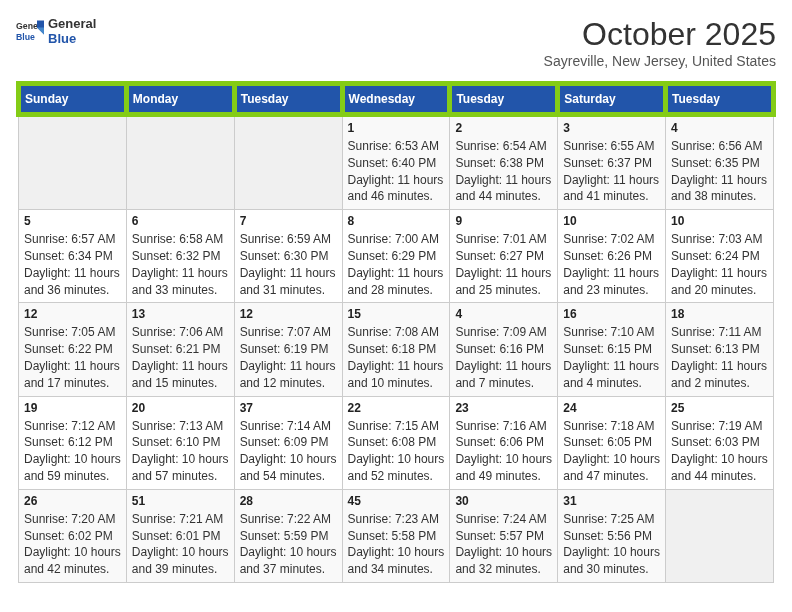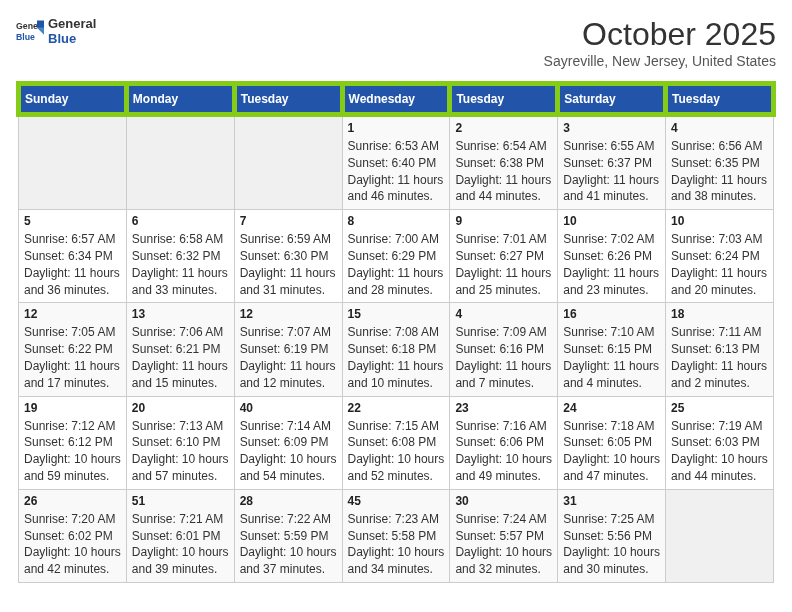--- a/index.html
+++ b/index.html
@@ -199,21 +199,21 @@
       <tr>
         <td>
           <div class="day-number">19</div>
           <div class="day-info">Sunrise: 7:12 AM<br>Sunset: 6:12 PM<br>Daylight: 10 hours and 59 minutes.</div>
         </td>
         <td>
           <div class="day-number">20</div>
           <div class="day-info">Sunrise: 7:13 AM<br>Sunset: 6:10 PM<br>Daylight: 10 hours and 57 minutes.</div>
         </td>
         <td>
-          <div class="day-number">40</div>
+          <div class="day-number">37</div>
           <div class="day-info">Sunrise: 7:14 AM<br>Sunset: 6:09 PM<br>Daylight: 10 hours and 54 minutes.</div>
         </td>
         <td>
           <div class="day-number">22</div>
           <div class="day-info">Sunrise: 7:15 AM<br>Sunset: 6:08 PM<br>Daylight: 10 hours and 52 minutes.</div>
         </td>
         <td>
           <div class="day-number">23</div>
           <div class="day-info">Sunrise: 7:16 AM<br>Sunset: 6:06 PM<br>Daylight: 10 hours and 49 minutes.</div>
         </td>

